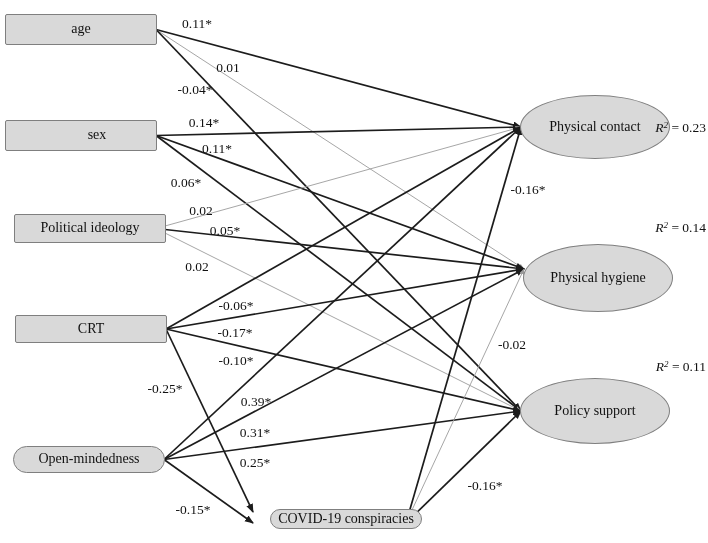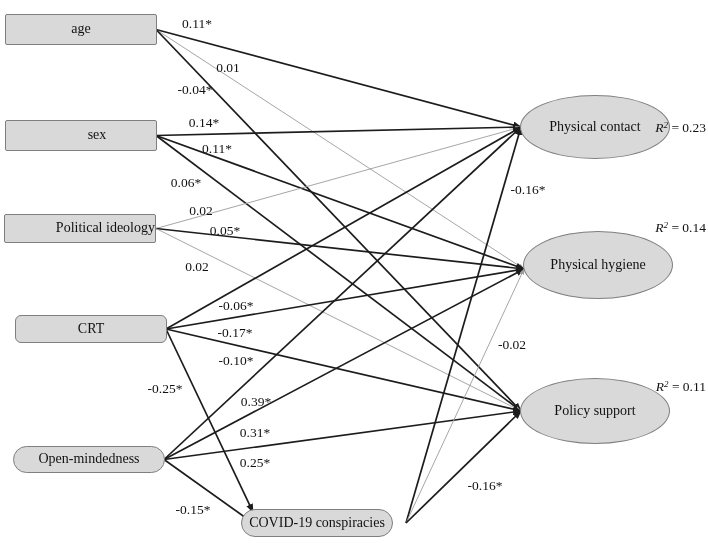--- a/index.html
+++ b/index.html
@@ -107,38 +107,38 @@
         <text x="485" y="489.5" text-anchor="middle" class="coef-label">-0.16*</text>
       </g>
   </svg>
   <div id="nodes-layer">
       <div class="node shape-rect" style="left: 5px; top: 14px; width: 152px; height: 31px;">
         <span>age</span>
       </div>
       <div class="node shape-rect" style="left: 5px; top: 120px; width: 152px; height: 31px; padding-left: 32px;">
         <span>sex</span>
       </div>
-      <div class="node shape-rect" style="left: 4px; top: 214px; width: 152px; height: 29px; justify-content: flex-end;">
+      <div class="node shape-rect" style="left: 14px; top: 214px; width: 152px; height: 29px;">
         <span>Political ideology</span>
       </div>
-      <div class="node shape-rect" style="left: 15px; top: 315px; width: 152px; height: 28px; border-radius: 6px;">
+      <div class="node shape-rect" style="left: 15px; top: 315px; width: 152px; height: 28px;">
         <span>CRT</span>
       </div>
       <div class="node shape-stadium" style="left: 13px; top: 446px; width: 152px; height: 27px;">
         <span>Open-mindedness</span>
       </div>
-      <div class="node shape-stadium" style="left: 241px; top: 509px; width: 152px; height: 28px;">
+      <div class="node shape-stadium" style="left: 270px; top: 509px; width: 152px; height: 20px;">
         <span>COVID-19 conspiracies</span>
       </div>
       <div class="node shape-ellipse" style="left: 520px; top: 95px; width: 150px; height: 64px; text-align: right;">
         <span>Physical contact</span>
       </div>
       <div class="r2-label" style="top: 75px; left: 586px; width: 120px; margin-top: 45px;"><span class="r2-var">R</span><span class="r2-sup">2</span><span> = 0.23</span></div>
-      <div class="node shape-ellipse" style="left: 523px; top: 231px; width: 150px; height: 68px;">
+      <div class="node shape-ellipse" style="left: 523px; top: 244px; width: 150px; height: 68px;">
         <span>Physical hygiene</span>
       </div>
       <div class="r2-label" style="top: 220px; left: 586px; width: 120px;"><span class="r2-var">R</span><span class="r2-sup">2</span><span> = 0.14</span></div>
       <div class="node shape-ellipse" style="left: 520px; top: 378px; width: 150px; height: 66px; font-family: Liberation Serif, serif;">
         <span>Policy support</span>
       </div>
-      <div class="r2-label" style="top: 359px; left: 586px; width: 120px; margin-top: 20px;"><span class="r2-var">R</span><span class="r2-sup">2</span><span> = 0.11</span></div>
+      <div class="r2-label" style="top: 359px; left: 586px; width: 120px;"><span class="r2-var">R</span><span class="r2-sup">2</span><span> = 0.11</span></div>
     </div>
 </div>
 
 </body></html>

